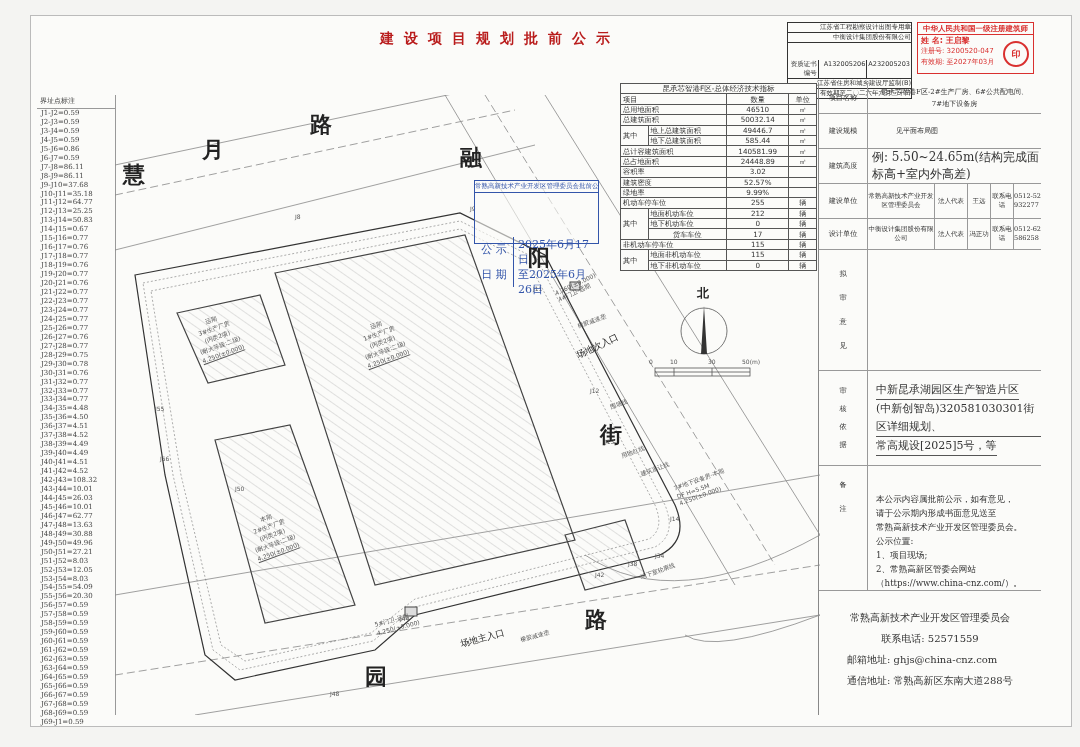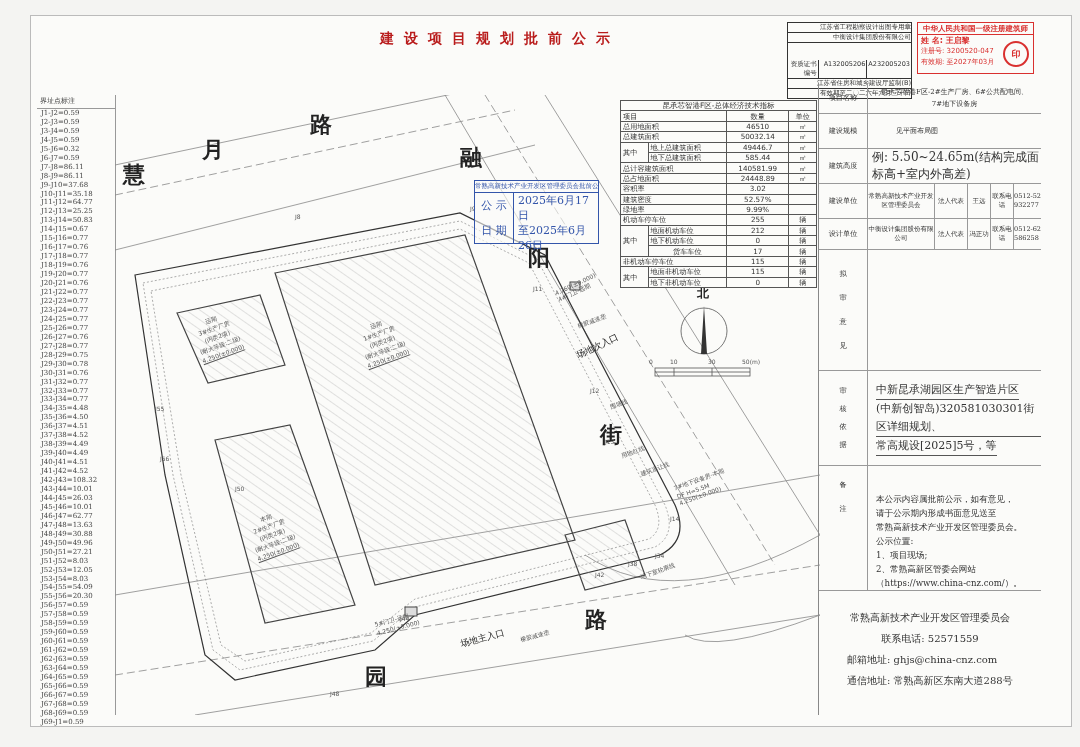--- a/index.html
+++ b/index.html
@@ -15,21 +15,21 @@
   .stamp-red .hd{border-bottom:1px solid #d9302f;text-align:center;font-weight:bold;line-height:11px;font-size:7.5px;}
   .stamp-red .ln{padding-left:3px;line-height:11px;}
   .stamp-red .seal{position:absolute;right:4px;top:18px;width:22px;height:22px;border-radius:50%;border:2px solid #d9302f;display:flex;align-items:center;justify-content:center;font-size:9px;font-weight:bold;}
   
   .jlist{position:absolute;left:37px;top:95px;width:78px;height:620px;border-right:1px solid #999;font-family:"DejaVu Serif","Liberation Serif",serif;font-size:7px;line-height:8.95px;color:#444;}
   .jlist .hd{border-bottom:1px solid #999;padding:2px 3px;font-size:7px;}
   .jlist .it{padding-left:4px;white-space:nowrap;}
   
   .drawing{position:absolute;left:115px;top:95px;width:705px;height:620px;overflow:hidden;}
   
-  .tech{position:absolute;left:620px;top:100px;width:197px;border-collapse:collapse;font-size:7.2px;background:#fbfbf9;}
+  .tech{position:absolute;left:620px;top:83px;width:197px;border-collapse:collapse;font-size:7.2px;background:#fbfbf9;}
   .tech td{border:1px solid #555;padding:0 2px;height:9.4px;line-height:9px;white-space:nowrap;}
   .tech .cap{text-align:center;font-size:7.5px;}
   .tech .c{text-align:center;}
   
   .rp{position:absolute;left:818px;top:83px;width:222px;height:632px;border-left:1px solid #888;font-family:"DejaVu Serif","Liberation Serif",serif;}
   .rp .row{display:flex;border-bottom:1px solid #999;}
   .rp .lab{width:48px;flex:none;border-right:1px solid #999;font-size:7.2px;display:flex;align-items:center;justify-content:center;text-align:center;}
   .rp .val{flex:1;font-size:7px;display:flex;align-items:center;padding-left:4px;}
   .rp .vlab{width:48px;flex:none;border-right:1px solid #999;font-size:7.2px;display:flex;flex-direction:column;align-items:center;justify-content:center;gap:14px;}
   .unit{display:flex;width:100%;height:100%;}
@@ -37,21 +37,21 @@
   .unit>div:last-child{border-right:none;}
   .opinion{font-size:9px;line-height:16px;padding-left:10px;}
   .basis{font-size:11px;line-height:18px;padding-left:4px;}
   .basis span{display:block;border-bottom:1px solid #555;width:fit-content;}
   .notes{font-size:8.6px;line-height:14px;padding-left:4px;}
   .footer{text-align:center;font-size:10px;line-height:21px;padding-top:16px;}
   .footer .l{text-align:left;padding-left:28px;}
   
   .pstamp{position:absolute;left:474px;top:180px;width:123px;height:62px;border:1.5px solid #3355aa;color:#3355aa;font-family:"DejaVu Serif","Liberation Serif",serif;background:rgba(251,251,249,0.6);}
   .pstamp .hd{font-size:6.5px;line-height:11px;border-bottom:1px solid #3355aa;text-align:center;white-space:nowrap;overflow:hidden;}
-  .pstamp .bd{display:flex;height:50px;}
+  .pstamp .bd{display:flex;height:50px;margin-top:44px;}
   .pstamp .l{width:38px;border-right:1px solid #3355aa;font-size:11px;display:flex;flex-direction:column;justify-content:space-around;align-items:center;}
   .pstamp .r{flex:1;font-size:11px;display:flex;flex-direction:column;justify-content:space-around;padding-left:4px;}
   .road{position:absolute;font-size:22px;font-family:"DejaVu Sans","Liberation Sans",sans-serif;color:#222;font-weight:bold;}
   .lbl{position:absolute;font-size:9px;color:#222;white-space:nowrap;}
   .small{position:absolute;font-size:6px;color:#555;white-space:nowrap;}
 </style>
 </head>
 <body>
 
 <div class="sheet"></div>
@@ -78,21 +78,21 @@
   <div class="seal">印</div>
 </div>
 
 <div class="jlist">
   <div class="hd">界址点标注</div>
   <div id="jitems">
       <div class="it">J1-J2=0.59</div>
       <div class="it">J2-J3=0.59</div>
       <div class="it">J3-J4=0.59</div>
       <div class="it">J4-J5=0.59</div>
-      <div class="it">J5-J6=0.32</div>
+      <div class="it">J5-J6=0.86</div>
       <div class="it">J6-J7=0.59</div>
       <div class="it">J7-J8=86.11</div>
       <div class="it">J8-J9=86.11</div>
       <div class="it">J9-J10=37.68</div>
       <div class="it">J10-J11=35.18</div>
       <div class="it">J11-J12=64.77</div>
       <div class="it">J12-J13=25.25</div>
       <div class="it">J13-J14=50.83</div>
       <div class="it">J14-J15=0.67</div>
       <div class="it">J15-J16=0.77</div>

